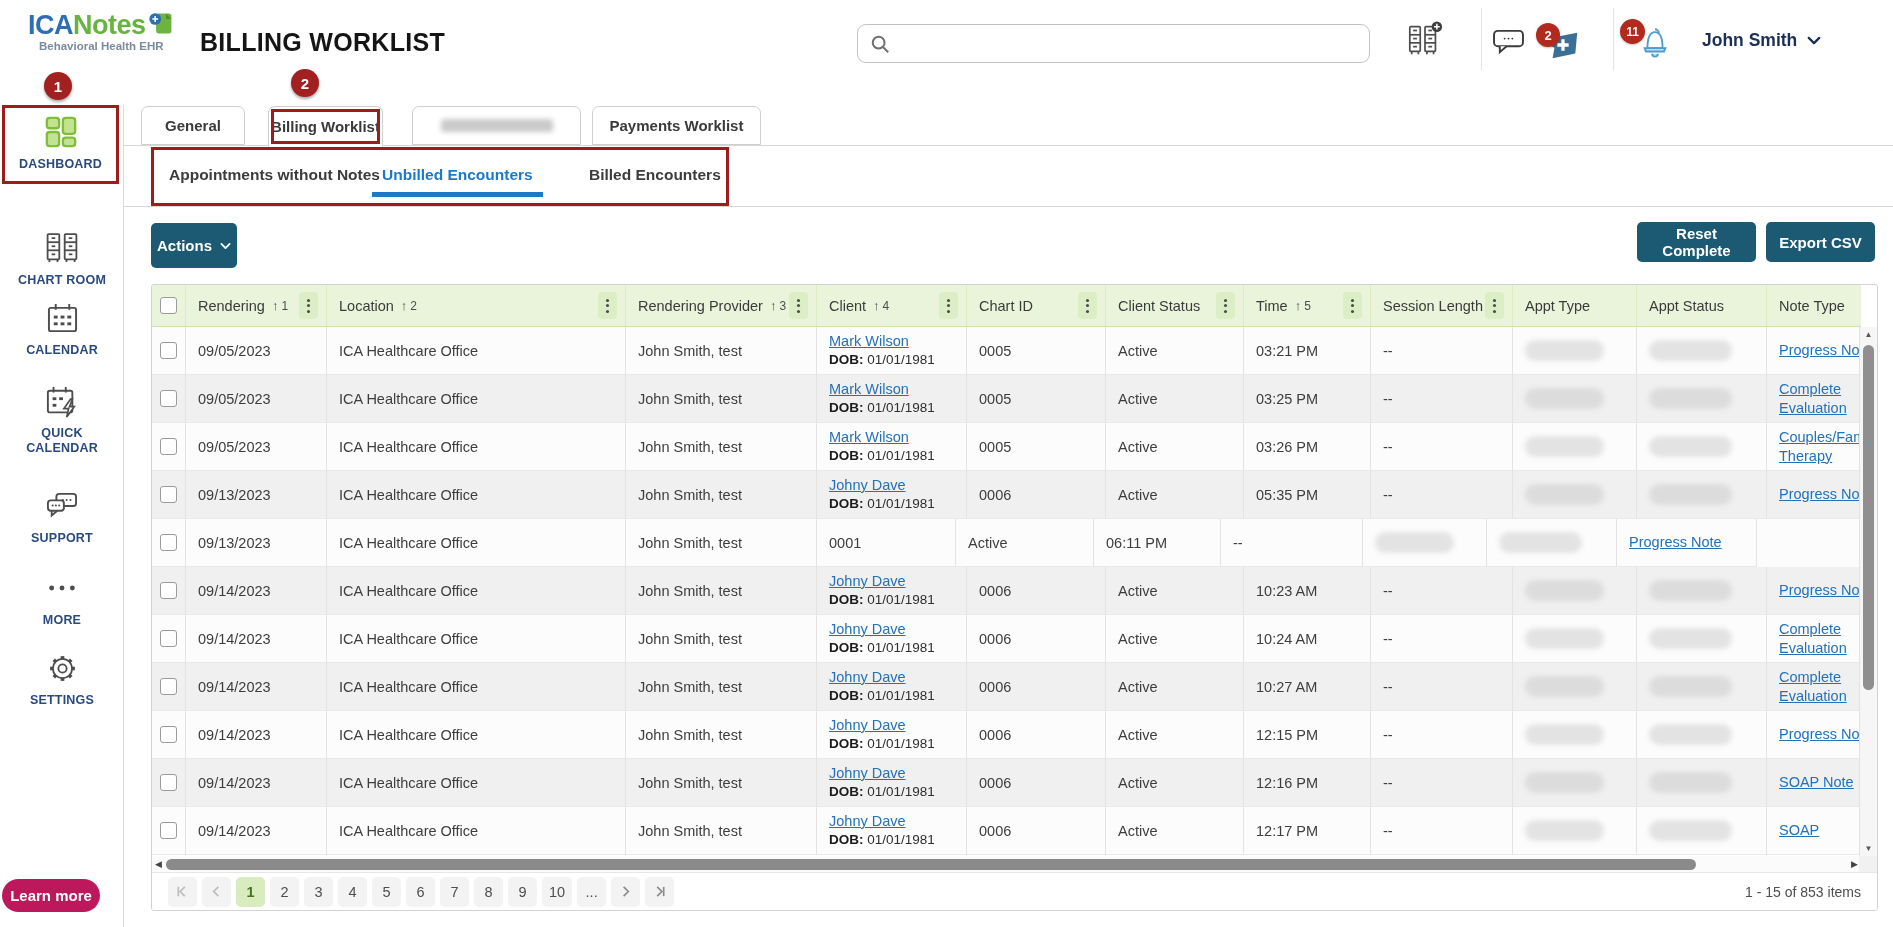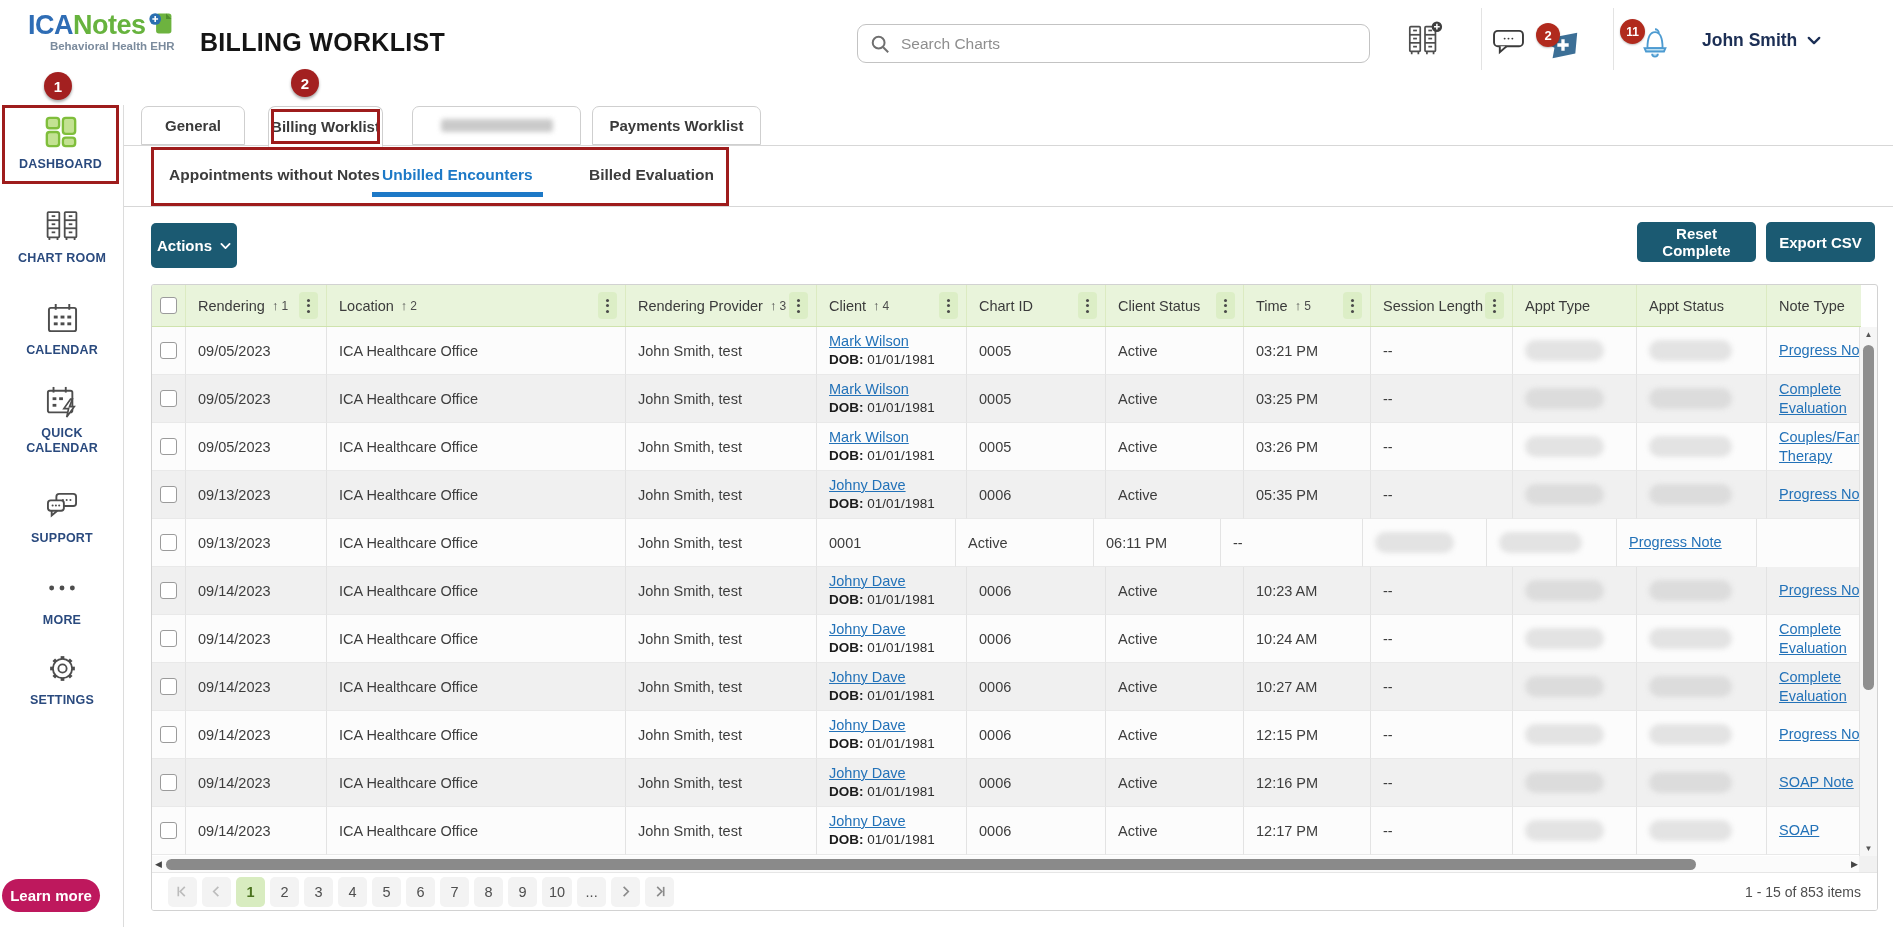--- a/index.html
+++ b/index.html
@@ -6,21 +6,21 @@
   body{font-family:"Liberation Sans","DejaVu Sans",sans-serif;color:#3d3d3d;}
   .stage{position:relative;width:1893px;height:927px;background:#fff;overflow:hidden;}
   .abs{position:absolute;}
 
   
   .logo{left:28px;top:12px;line-height:1;}
   .logo-line1{font-size:27px;font-weight:800;letter-spacing:-0.5px;display:flex;align-items:flex-start;}
   .logo-ica{color:#2f6db5;}
   .logo-notes{color:#67b33e;}
   .logo-doc{margin-left:2px;margin-top:-2px;}
-  .logo-tagline{font-size:11.5px;font-weight:600;color:#7b8b9d;text-align:right;margin-top:2px;}
+  .logo-tagline{font-size:11.5px;font-weight:600;color:#7b8b9d;text-align:center;margin-top:2px;}
   .page-title{left:200px;top:28px;font-size:25px;font-weight:800;color:#151515;letter-spacing:.3px;}
   .search-box{left:857px;top:24px;width:513px;height:39px;border:1px solid #c3c3c3;border-radius:9px;display:flex;align-items:center;padding:0 12px;gap:9px;box-sizing:border-box;background:#fff;}
   .search-input{border:none;outline:none;flex:1;font-size:15.5px;color:#555;font-family:inherit;background:transparent;}
   .search-input::placeholder{color:#8e8e8e;}
   .hdr-divider{width:1px;top:8px;height:62px;background:#e3e3e3;}
   .user{left:1702px;top:30px;display:flex;align-items:center;gap:10px;font-size:17.5px;font-weight:700;color:#1c2f55;cursor:pointer;}
   .badge-red{position:absolute;border-radius:50%;background:#b12a1d;color:#fff;font-weight:700;display:flex;align-items:center;justify-content:center;z-index:30;box-shadow:0 1px 2px rgba(0,0,0,.25);}
 
   
   .badge-step{position:absolute;width:28px;height:28px;border-radius:50%;background:#a32020;color:#fff;font-weight:700;font-size:15px;display:flex;align-items:center;justify-content:center;z-index:60;box-shadow:0 2px 3px rgba(0,0,0,.35);}
@@ -113,21 +113,20 @@
       <div class="logo-tagline">Behavioral Health EHR</div>
     </div>
 
     <h1 class="abs page-title" style="margin:0;">BILLING WORKLIST</h1>
 
     <div class="abs search-box">
       <svg viewBox="0 0 22 22" width="20" height="20" fill="none" stroke="#6f6f6f" stroke-width="2.2">
           <circle cx="9.5" cy="9.5" r="6.5"></circle>
           <line x1="14.5" y1="14.5" x2="20" y2="20"></line>
         </svg>
-      <input class="search-input" type="text" placeholder="Search Charts" style="">
     </div>
 
     <div class="abs" style="left:1406px;top:20px;">
       <svg viewBox="0 0 40 40" width="38" height="40" fill="none" stroke="#4d4d4d" stroke-width="1.8">
           <rect x="4" y="6" width="11" height="26" rx="1"></rect>
           <line x1="4" y1="14.5" x2="15" y2="14.5"></line>
           <line x1="4" y1="23" x2="15" y2="23"></line>
           <line x1="7.5" y1="10" x2="11.5" y2="10"></line>
           <line x1="7.5" y1="18.5" x2="11.5" y2="18.5"></line>
           <line x1="7.5" y1="27" x2="11.5" y2="27"></line>
@@ -192,21 +191,21 @@
     <span class="side-icon">
             <svg viewBox="0 0 36 36" width="34" height="34">
               <rect x="3" y="3" width="13" height="11" rx="3" fill="#c3e292" stroke="#7fbe3b" stroke-width="2.5"></rect>
               <rect x="20" y="3" width="13" height="17" rx="3" fill="#c3e292" stroke="#7fbe3b" stroke-width="2.5"></rect>
               <rect x="3" y="18" width="13" height="15" rx="3" fill="#c3e292" stroke="#7fbe3b" stroke-width="2.5"></rect>
               <rect x="20" y="24" width="13" height="9" rx="3" fill="#c3e292" stroke="#7fbe3b" stroke-width="2.5"></rect>
             </svg>
           </span>
     <span class="side-label">DASHBOARD</span>
   </div>
-        <div class="side-item" style="top: 95px;">
+        <div class="side-item" style="top: 110px; justify-content: center;">
     <span class="side-icon">
             <svg viewBox="0 0 40 36" width="36" height="33" fill="none" stroke="#4d4d4d" stroke-width="2">
               <rect x="4" y="2" width="13" height="28" rx="1"></rect>
               <line x1="4" y1="11" x2="17" y2="11"></line>
               <line x1="4" y1="20" x2="17" y2="20"></line>
               <line x1="8.5" y1="6.5" x2="12.5" y2="6.5"></line>
               <line x1="8.5" y1="15.5" x2="12.5" y2="15.5"></line>
               <line x1="8.5" y1="24.5" x2="12.5" y2="24.5"></line>
               <line x1="6" y1="30" x2="6" y2="33"></line>
               <line x1="15" y1="30" x2="15" y2="33"></line>
@@ -323,21 +322,21 @@
 
   <div class="abs subtab-strip"></div>
   <div id="subtabs-host">
       <div class="subtab abs" style="left: 159px;">
     <span>Appointments without Notes</span>
   </div>
       <div class="subtab abs active" style="left: 372px;">
     <span>Unbilled Encounters</span>
   </div>
       <div class="subtab abs" style="left: 579px;">
-    <span>Billed Evaluation</span>
+    <span>Billed Encounters</span>
   </div>
     </div>
   <div class="anno-outline" style="left:151px;top:147px;width:578px;height:59px;"></div>
 
   <button class="abs btn btn-actions">
     <span>Actions</span>
     <svg viewBox="0 0 16 10" width="13" height="8" fill="none" stroke="#fff" stroke-width="2.6" stroke-linecap="round" stroke-linejoin="round">
         <path d="M2 2 L8 8 L14 2"></path>
       </svg>
   </button>

